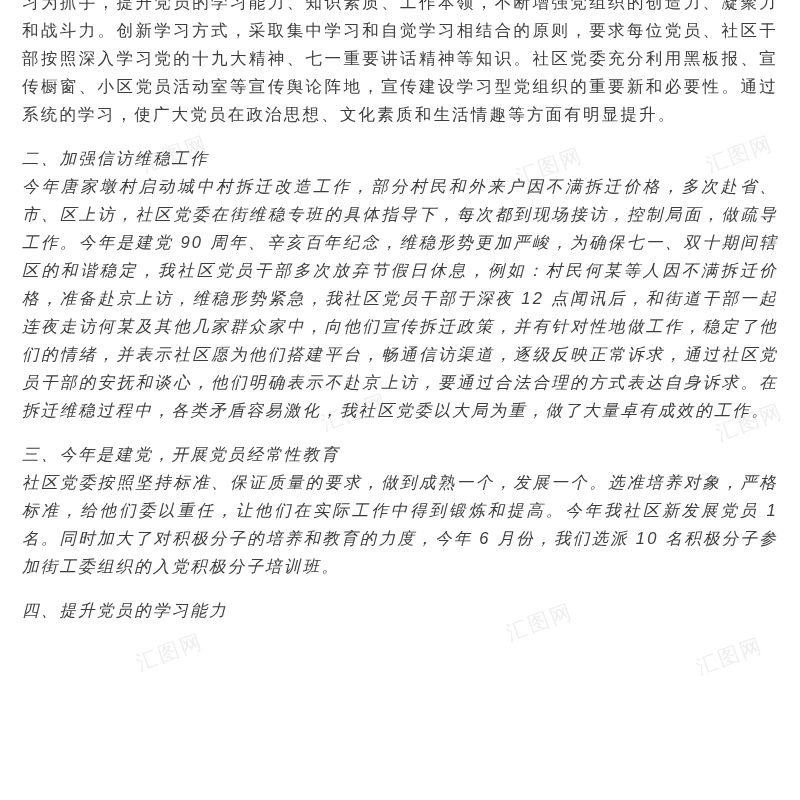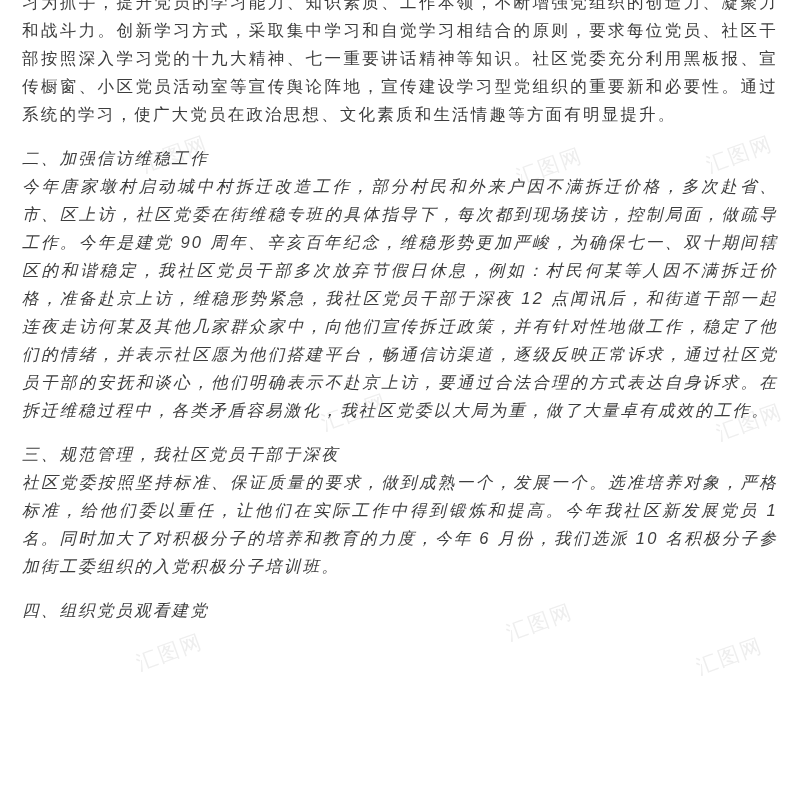--- a/index.html
+++ b/index.html
@@ -75,22 +75,22 @@
   <div class="content">
 
     <p class="body-paragraph">习为抓手，提升党员的学习能力、知识素质、工作本领，不断增强党组织的创造力、凝聚力和战斗力。创新学习方式，采取集中学习和自觉学习相结合的原则，要求每位党员、社区干部按照深入学习党的十九大精神、七一重要讲话精神等知识。社区党委充分利用黑板报、宣传橱窗、小区党员活动室等宣传舆论阵地，宣传建设学习型党组织的重要新和必要性。通过系统的学习，使广大党员在政治思想、文化素质和生活情趣等方面有明显提升。</p>
 
     <div class="section">
       <p class="section-heading">二、加强信访维稳工作</p>
       <p class="body-paragraph">今年唐家墩村启动城中村拆迁改造工作，部分村民和外来户因不满拆迁价格，多次赴省、市、区上访，社区党委在街维稳专班的具体指导下，每次都到现场接访，控制局面，做疏导工作。今年是建党 90 周年、辛亥百年纪念，维稳形势更加严峻，为确保七一、双十期间辖区的和谐稳定，我社区党员干部多次放弃节假日休息，例如：村民何某等人因不满拆迁价格，准备赴京上访，维稳形势紧急，我社区党员干部于深夜 12 点闻讯后，和街道干部一起连夜走访何某及其他几家群众家中，向他们宣传拆迁政策，并有针对性地做工作，稳定了他们的情绪，并表示社区愿为他们搭建平台，畅通信访渠道，逐级反映正常诉求，通过社区党员干部的安抚和谈心，他们明确表示不赴京上访，要通过合法合理的方式表达自身诉求。在拆迁维稳过程中，各类矛盾容易激化，我社区党委以大局为重，做了大量卓有成效的工作。</p>
     </div>
 
     <div class="section">
-      <p class="section-heading">三、规范管理，我社区党员干部于深夜</p>
+      <p class="section-heading">三、今年是建党，开展党员经常性教育</p>
       <p class="body-paragraph">社区党委按照坚持标准、保证质量的要求，做到成熟一个，发展一个。选准培养对象，严格标准，给他们委以重任，让他们在实际工作中得到锻炼和提高。今年我社区新发展党员 1 名。同时加大了对积极分子的培养和教育的力度，今年 6 月份，我们选派 10 名积极分子参加街工委组织的入党积极分子培训班。</p>
     </div>
 
     <div class="section">
-      <p class="section-heading">四、组织党员观看建党</p>
+      <p class="section-heading">四、提升党员的学习能力</p>
     </div>
 
   </div>
 </div>
 
 </body></html>

